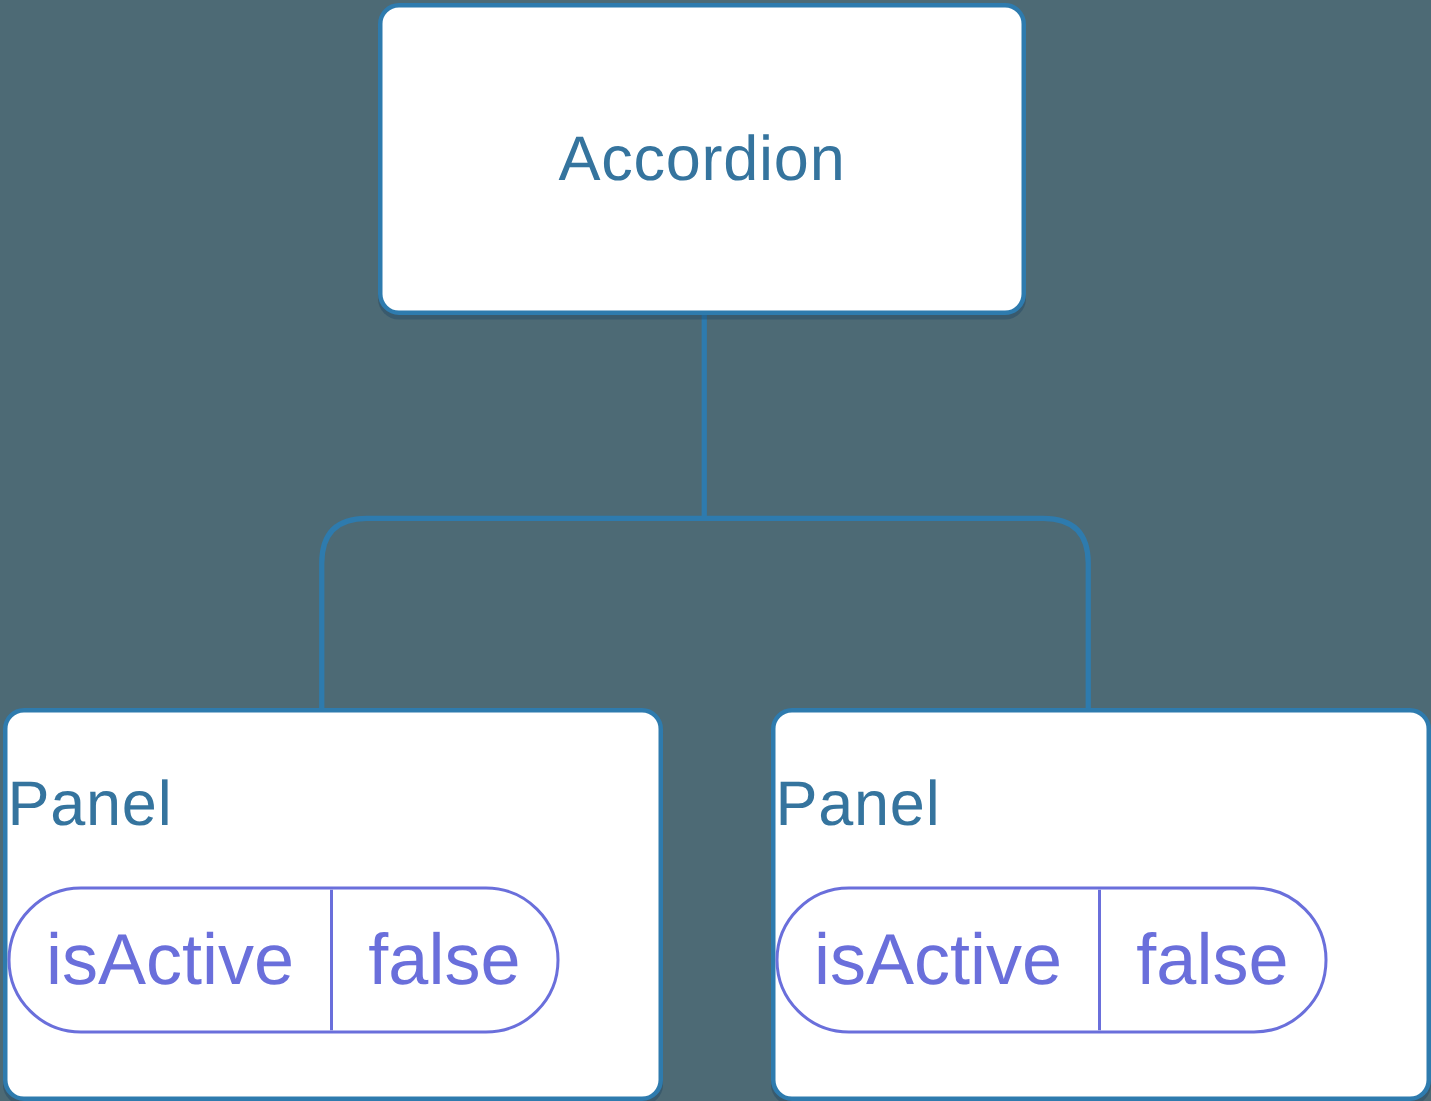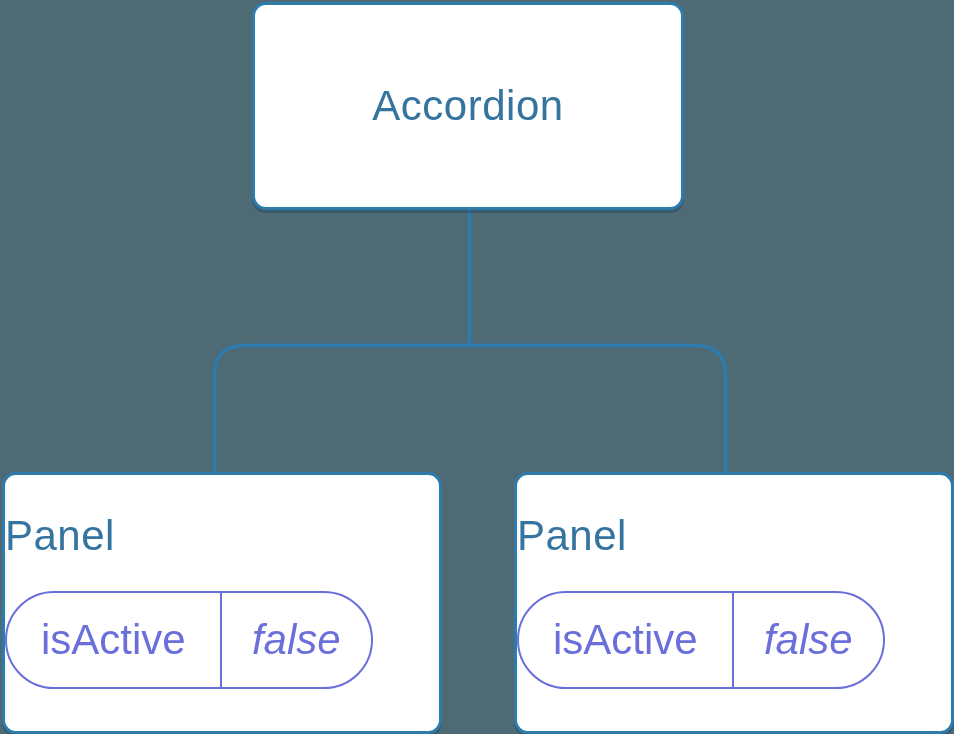--- a/index.html
+++ b/index.html
@@ -74,25 +74,25 @@
     border-radius: 49px;
     display: flex;
     align-items: stretch;
     overflow: hidden;
   }
   .state-cell {
     display: flex;
     align-items: center;
     justify-content: center;
     color: var(--state-accent);
-    font-size: 42px;
+    font-size: 48px;
     font-weight: 400;
   }
   .state-key   { flex: 0 0 58.4%; }
-  .state-value { flex: 1 1 auto; border-left: 2px solid var(--state-accent); font-style: italic; }
+  .state-value { flex: 1 1 auto; border-left: 2px solid var(--state-accent); }
 </style>
 </head>
 <body>
 
 <div class="canvas">
 
   <svg class="connectors" viewBox="0 0 954 734" aria-hidden="true">
     <path class="conn" d="M469.5 210 L469.5 345.5"></path>
     <path class="conn" d="M214.5 474 L214.5 375.5 Q214.5 345.5 244.5 345.5 L695.5 345.5 Q725.5 345.5 725.5 375.5 L725.5 474"></path>
   </svg>

